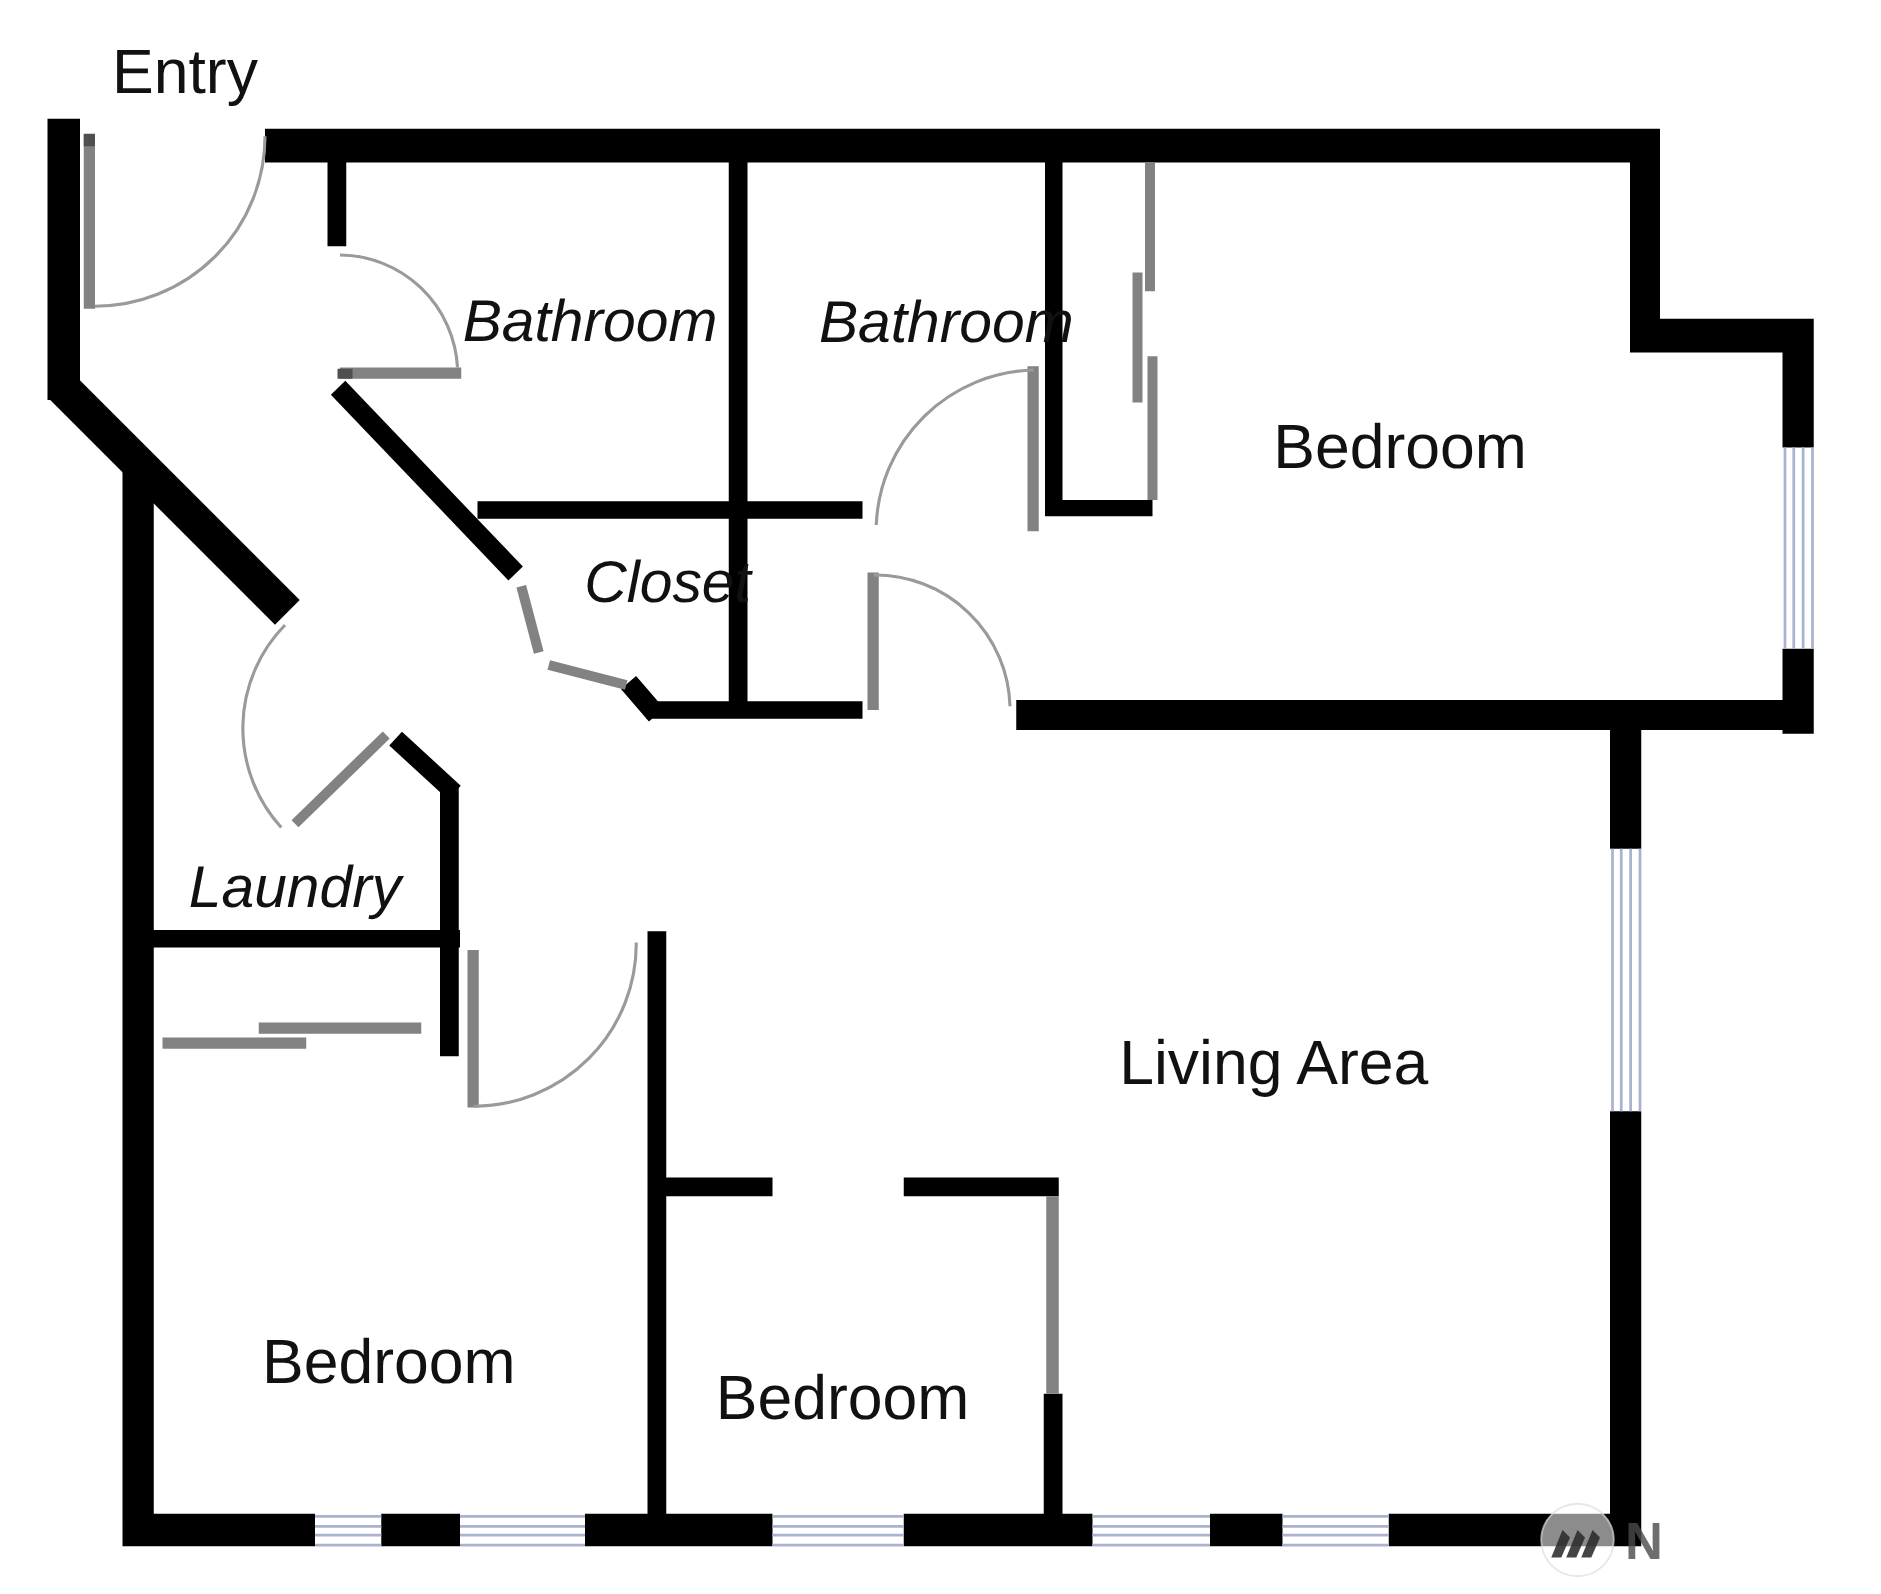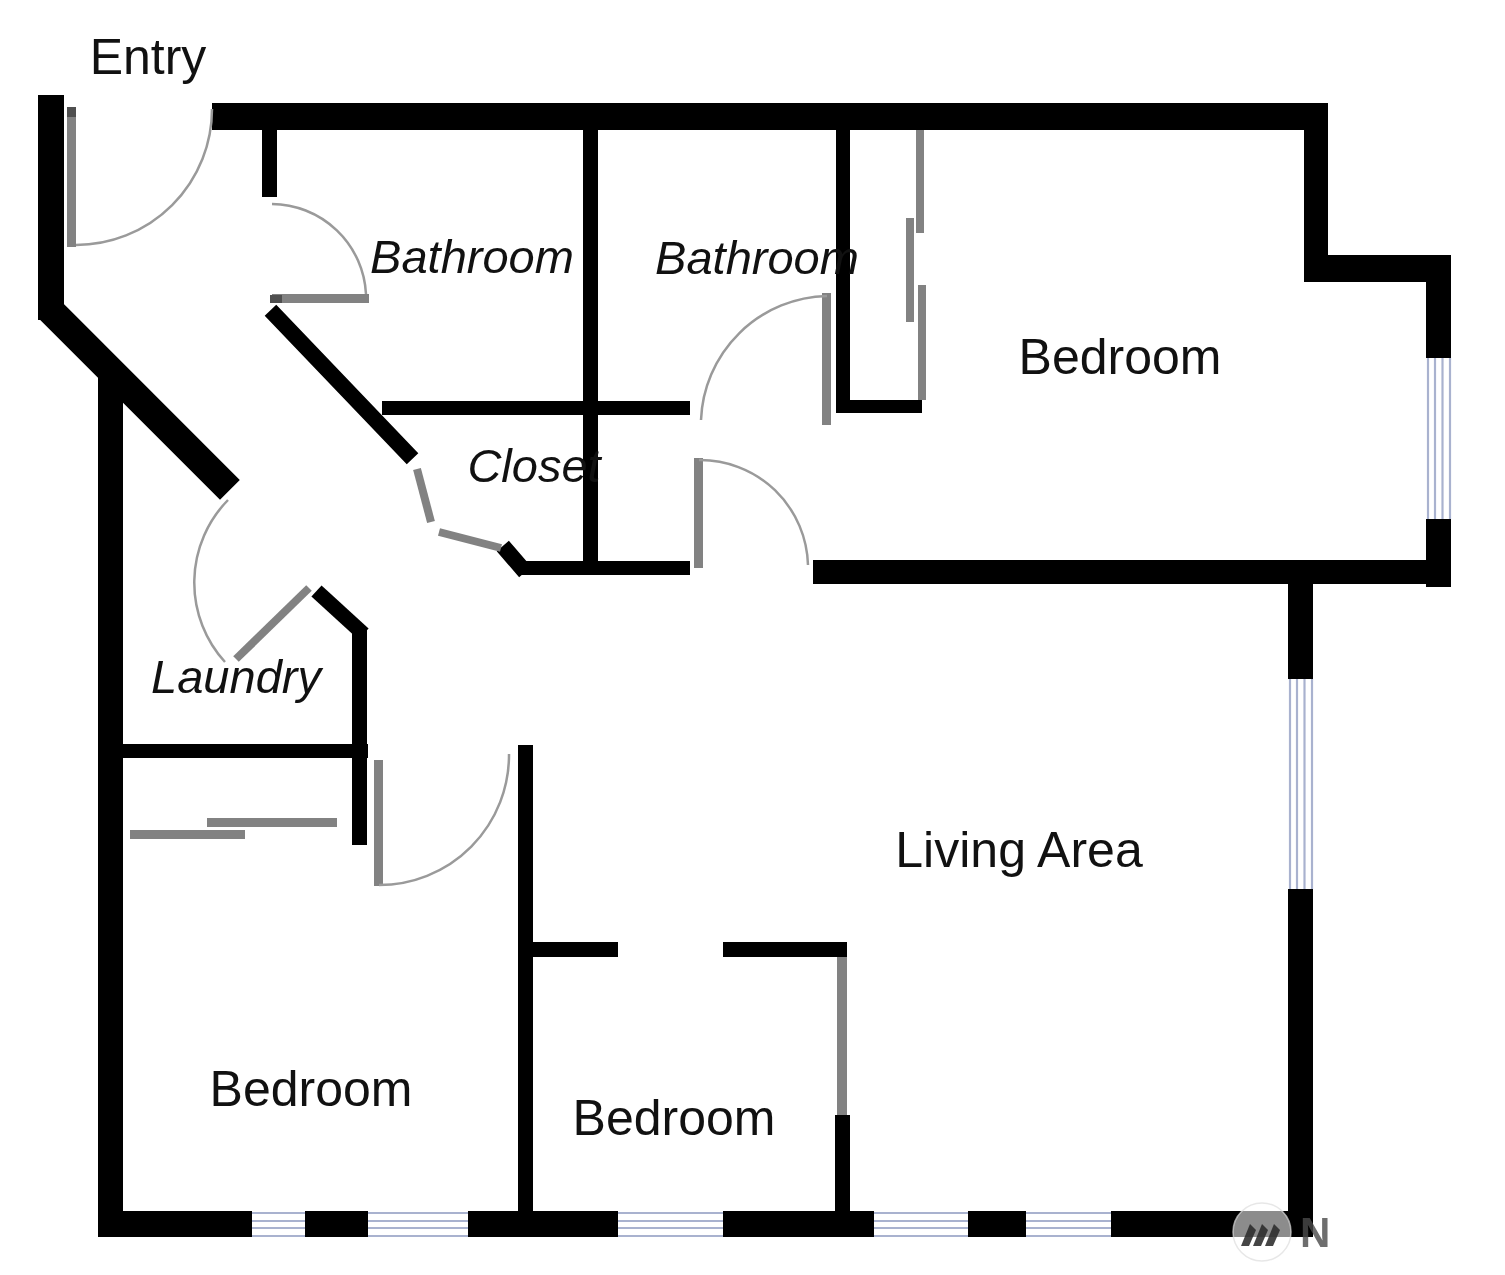--- a/index.html
+++ b/index.html
@@ -137,18 +137,18 @@
       </g>
       <text x="1300" y="1247" font-family="Liberation Sans, sans-serif" font-size="42" font-weight="700" fill="#4a4a4a" fill-opacity="0.8">N</text>
     </g>
   </svg>
 
   <div class="lbl" style="left:148px;top:57px;">Entry</div>
   <div class="lbl lbl-sm" style="left:472px;top:256px;">Bathroom</div>
   <div class="lbl lbl-sm" style="left:757px;top:257px;">Bathroom</div>
   <div class="lbl" style="left:1120px;top:357px;">Bedroom</div>
   <div class="lbl lbl-sm" style="left:534px;top:465px;">Closet</div>
-  <div class="lbl lbl-sm" style="left:236px;top:676px;">Laundry</div>
+  <div class="lbl lbl-sm" style="left:236px;top:709px;">Laundry</div>
   <div class="lbl" style="left:1019px;top:850px;">Living Area</div>
   <div class="lbl" style="left:311px;top:1089px;">Bedroom</div>
   <div class="lbl" style="left:674px;top:1118px;">Bedroom</div>
 
 </div>
 
 </body></html>

